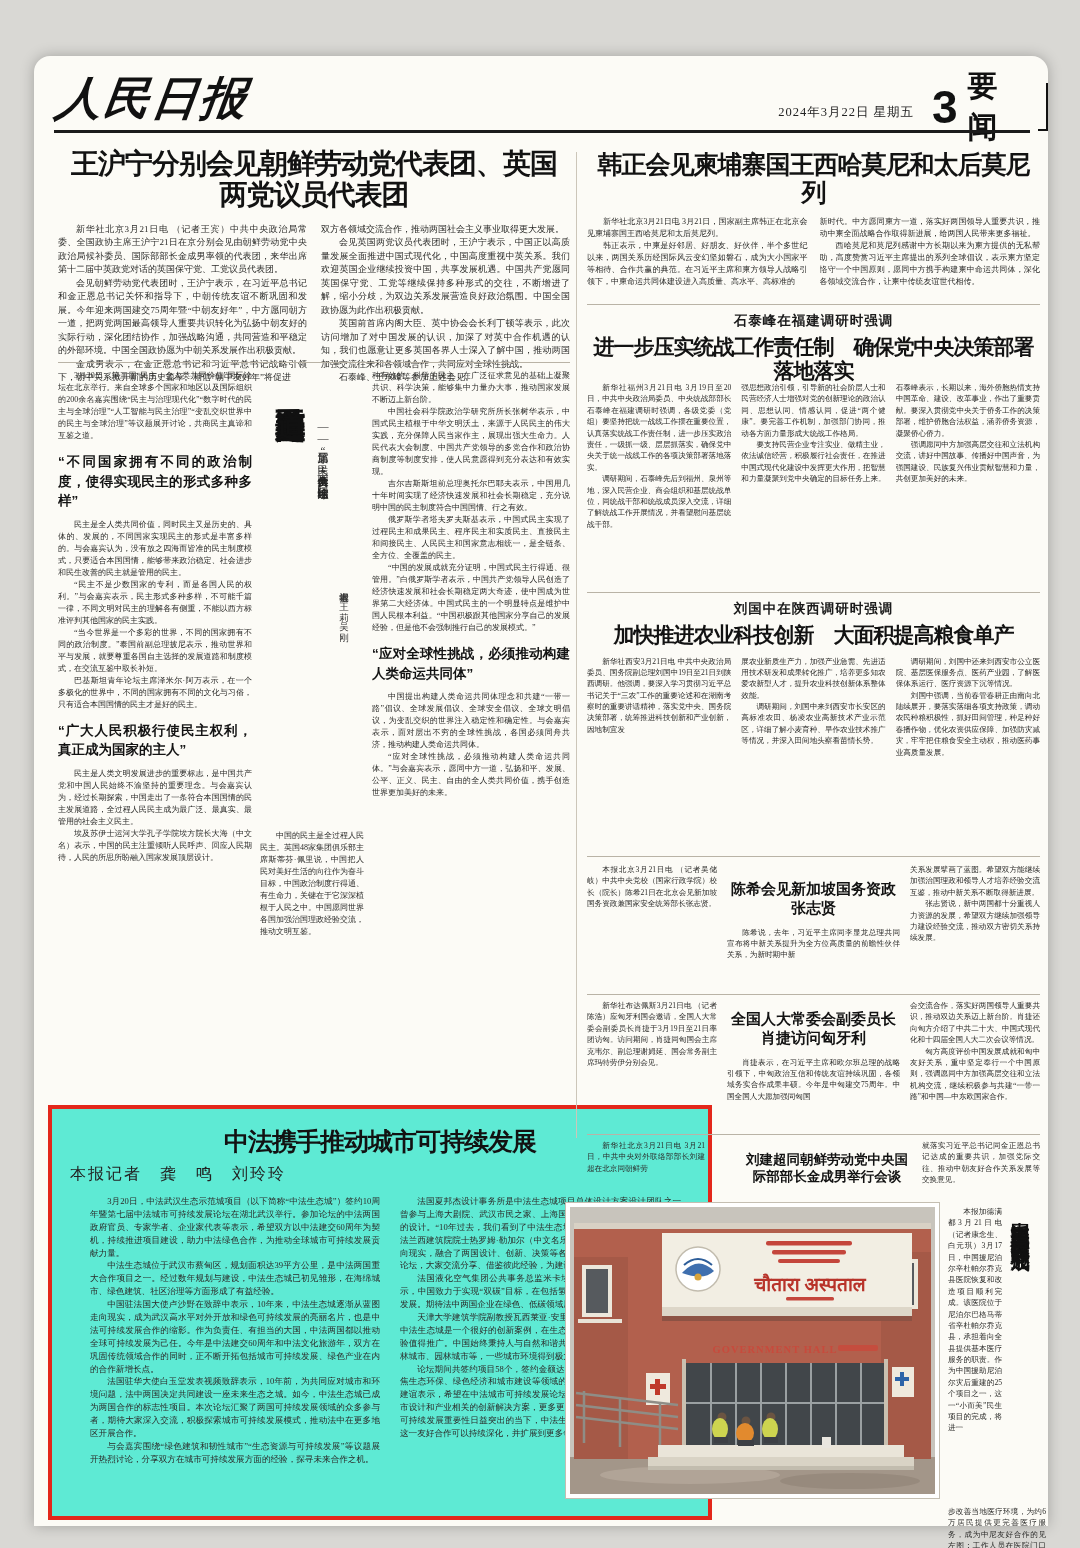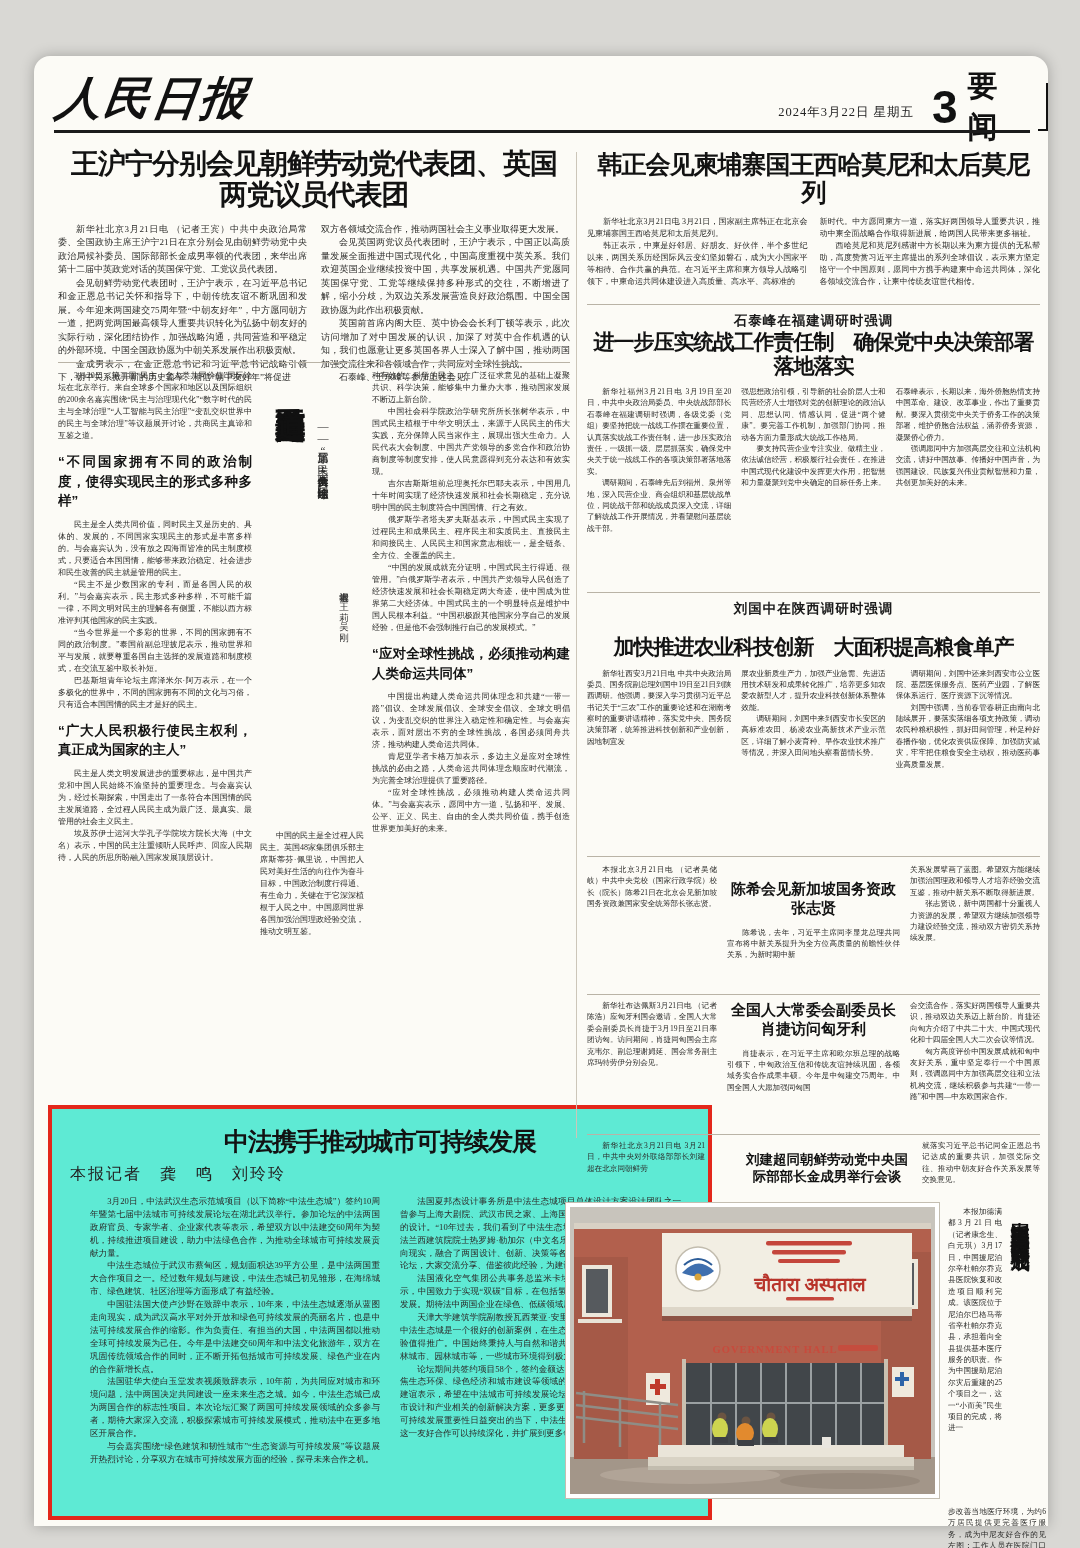--- a/index.html
+++ b/index.html
@@ -115,21 +115,20 @@
       <div>
           <p class="cont">种有效的、科学的民主，在广泛征求意见的基础上凝聚共识、科学决策，能够集中力量办大事，推动国家发展不断迈上新台阶。</p>
           <p>中国社会科学院政治学研究所所长张树华表示，中国式民主植根于中华文明沃土，来源于人民民主的伟大实践，充分保障人民当家作主，展现出强大生命力。人民代表大会制度、中国共产党领导的多党合作和政治协商制度等制度安排，使人民意愿得到充分表达和有效实现。</p>
           <p>吉尔吉斯斯坦前总理奥托尔巴耶夫表示，中国用几十年时间实现了经济快速发展和社会长期稳定，充分说明中国的民主制度符合中国国情、行之有效。</p>
           <p>俄罗斯学者塔夫罗夫斯基表示，中国式民主实现了过程民主和成果民主、程序民主和实质民主、直接民主和间接民主、人民民主和国家意志相统一，是全链条、全方位、全覆盖的民主。</p>
           <p>“中国的发展成就充分证明，中国式民主行得通、很管用。”白俄罗斯学者表示，中国共产党领导人民创造了经济快速发展和社会长期稳定两大奇迹，使中国成为世界第二大经济体。中国式民主的一个明显特点是维护中国人民根本利益。“中国积极跟其他国家分享自己的发展经验，但是他不会强制推行自己的发展模式。”</p>
         </div>
       <div class="subhead">“应对全球性挑战，必须推动构建人类命运共同体”</div>
       <div>
           <p>中国提出构建人类命运共同体理念和共建“一带一路”倡议、全球发展倡议、全球安全倡议、全球文明倡议，为变乱交织的世界注入稳定性和确定性。与会嘉宾表示，面对层出不穷的全球性挑战，各国必须同舟共济，推动构建人类命运共同体。</p>
-          <p>肯尼亚学者卡格万加表示，多边主义是应对全球性挑战的必由之路，人类命运共同体理念顺应时代潮流，为完善全球治理提供了重要路径。</p>
           <p>“应对全球性挑战，必须推动构建人类命运共同体。”与会嘉宾表示，愿同中方一道，弘扬和平、发展、公平、正义、民主、自由的全人类共同价值，携手创造世界更加美好的未来。</p>
         </div>
     </div>
   </div>
 
   <div class="abs redbox" style="left:14px;top:1049px;width:620px;height:391px;padding:8px 18px;">
     <div class="h-big" style="font-size:25px;margin-top:10px;">中法携手推动城市可持续发展</div>
     <div class="byline" style="margin:9px 0 10px 0;">本报记者　龚　鸣　刘玲玲</div>
     <div class="cols" style="gap:20px;margin-left:20px;">
       <div class="col f86" style="flex:1;height:312px;">
@@ -160,41 +159,41 @@
       <div class="col f8" style="width:221px;height:96px;">
           <p class="cont">新时代。中方愿同柬方一道，落实好两国领导人重要共识，推动中柬全面战略合作取得新进展，给两国人民带来更多福祉。</p>
           <p>西哈莫尼和莫尼列感谢中方长期以来为柬方提供的无私帮助，高度赞赏习近平主席提出的系列全球倡议，表示柬方坚定恪守一个中国原则，愿同中方携手构建柬中命运共同体，深化各领域交流合作，让柬中传统友谊世代相传。</p>
         </div>
     </div>
   </div>
   <div class="abs thinrule" style="left:553px;top:248px;width:453px;"></div>
 
   <div class="abs" style="left:553px;top:256px;width:453px;">
     <div class="kicker">石泰峰在福建调研时强调</div>
-    <div class="h-big" style="font-size:21px;text-align:center;">进一步压实统战工作责任制　确保党中央决策部署落地落实</div>
-    <div class="cols" style="margin-top:9px;gap:10px;">
+    <div class="h-big" style="font-size:21px;margin-top:5px;text-align:center;">进一步压实统战工作责任制　确保党中央决策部署落地落实</div>
+    <div class="cols" style="gap:10px;">
       <div class="col f76" style="flex:1;height:214px;">
           <p>新华社福州3月21日电  3月19日至20日，中共中央政治局委员、中央统战部部长石泰峰在福建调研时强调，各级党委（党组）要坚持把统一战线工作摆在重要位置，认真落实统战工作责任制，进一步压实政治责任，一级抓一级、层层抓落实，确保党中央关于统一战线工作的各项决策部署落地落实。</p>
           <p>调研期间，石泰峰先后到福州、泉州等地，深入民营企业、商会组织和基层统战单位，同统战干部和统战成员深入交流，详细了解统战工作开展情况，并看望慰问基层统战干部。</p>
         </div>
       <div class="col f76" style="flex:1;height:214px;">
           <p class="cont">强思想政治引领，引导新的社会阶层人士和民营经济人士增强对党的创新理论的政治认同、思想认同、情感认同，促进“两个健康”。要完善工作机制，加强部门协同，推动各方面力量形成大统战工作格局。</p>
           <p>要支持民营企业专注实业、做精主业，依法诚信经营，积极履行社会责任，在推进中国式现代化建设中发挥更大作用，把智慧和力量凝聚到党中央确定的目标任务上来。</p>
         </div>
       <div class="col f76" style="flex:1;height:214px;">
           <p class="cont">石泰峰表示，长期以来，海外侨胞热情支持中国革命、建设、改革事业，作出了重要贡献。要深入贯彻党中央关于侨务工作的决策部署，维护侨胞合法权益，涵养侨务资源，凝聚侨心侨力。</p>
           <p>强调愿同中方加强高层交往和立法机构交流，讲好中国故事、传播好中国声音，为强国建设、民族复兴伟业贡献智慧和力量，共创更加美好的未来。</p>
         </div>
     </div>
   </div>
   <div class="abs thinrule" style="left:553px;top:536px;width:453px;"></div>
 
   <div class="abs" style="left:553px;top:544px;width:453px;">
     <div class="kicker">刘国中在陕西调研时强调</div>
-    <div class="h-big" style="font-size:21px;margin-top:17px;">加快推进农业科技创新　大面积提高粮食单产</div>
+    <div class="h-big" style="font-size:21px;margin-top:5px;">加快推进农业科技创新　大面积提高粮食单产</div>
     <div class="cols" style="margin-top:9px;gap:10px;">
       <div class="col f76" style="flex:1;height:186px;">
           <p>新华社西安3月21日电  中共中央政治局委员、国务院副总理刘国中19日至21日到陕西调研。他强调，要深入学习贯彻习近平总书记关于“三农”工作的重要论述和在湖南考察时的重要讲话精神，落实党中央、国务院决策部署，统筹推进科技创新和产业创新，因地制宜发</p>
         </div>
       <div class="col f76" style="flex:1;height:186px;">
           <p class="cont">展农业新质生产力，加强产业急需、先进适用技术研发和成果转化推广，培养更多知农爱农新型人才，提升农业科技创新体系整体效能。</p>
           <p>调研期间，刘国中来到西安市长安区的高标准农田、杨凌农业高新技术产业示范区，详细了解小麦育种、旱作农业技术推广等情况，并深入田间地头察看苗情长势。</p>
         </div>
       <div class="col f76" style="flex:1;height:186px;">
           <p>调研期间，刘国中还来到西安市公立医院、基层医保服务点、医药产业园，了解医保体系运行、医疗资源下沉等情况。</p>
@@ -219,21 +218,21 @@
         <p>张志贤说，新中两国都十分重视人力资源的发展，希望双方继续加强领导力建设经验交流，推动双方密切关系持续发展。</p>
       </div>
   </div>
   <div class="abs thinrule" style="left:553px;top:938px;width:453px;"></div>
 
   <div class="abs mini" style="left:553px;top:944px;width:453px;height:128px;">
     <div class="col f76" style="width:130px;">
         <p>新华社布达佩斯3月21日电 （记者陈浩）应匈牙利国会邀请，全国人大常委会副委员长肖捷于3月19日至21日率团访匈。访问期间，肖捷同匈国会主席克韦尔、副总理谢姆延、国会常务副主席玛特劳伊分别会见。</p>
       </div>
     <div class="mid">
-      <h3 style="font-size:15px;margin-top:1px;text-align:center;">全国人大常委会副委员长肖捷访问匈牙利</h3>
+      <h3 style="font-size:15px;margin-top:10px;text-align:center;">全国人大常委会副委员长肖捷访问匈牙利</h3>
       <div class="col f76" style="margin-top:9px;height:70px;">
           <p>肖捷表示，在习近平主席和欧尔班总理的战略引领下，中匈政治互信和传统友谊持续巩固，各领域务实合作成果丰硕。今年是中匈建交75周年。中国全国人大愿加强同匈国</p>
         </div>
     </div>
     <div class="col f76" style="width:130px;">
         <p class="cont">会交流合作，落实好两国领导人重要共识，推动双边关系迈上新台阶。肖捷还向匈方介绍了中共二十大、中国式现代化和十四届全国人大二次会议等情况。</p>
         <p>匈方高度评价中国发展成就和匈中友好关系，重申坚定奉行一个中国原则，强调愿同中方加强高层交往和立法机构交流，继续积极参与共建“一带一路”和中国—中东欧国家合作。</p>
       </div>
   </div>
   <div class="abs thinrule" style="left:553px;top:1078px;width:453px;"></div>

